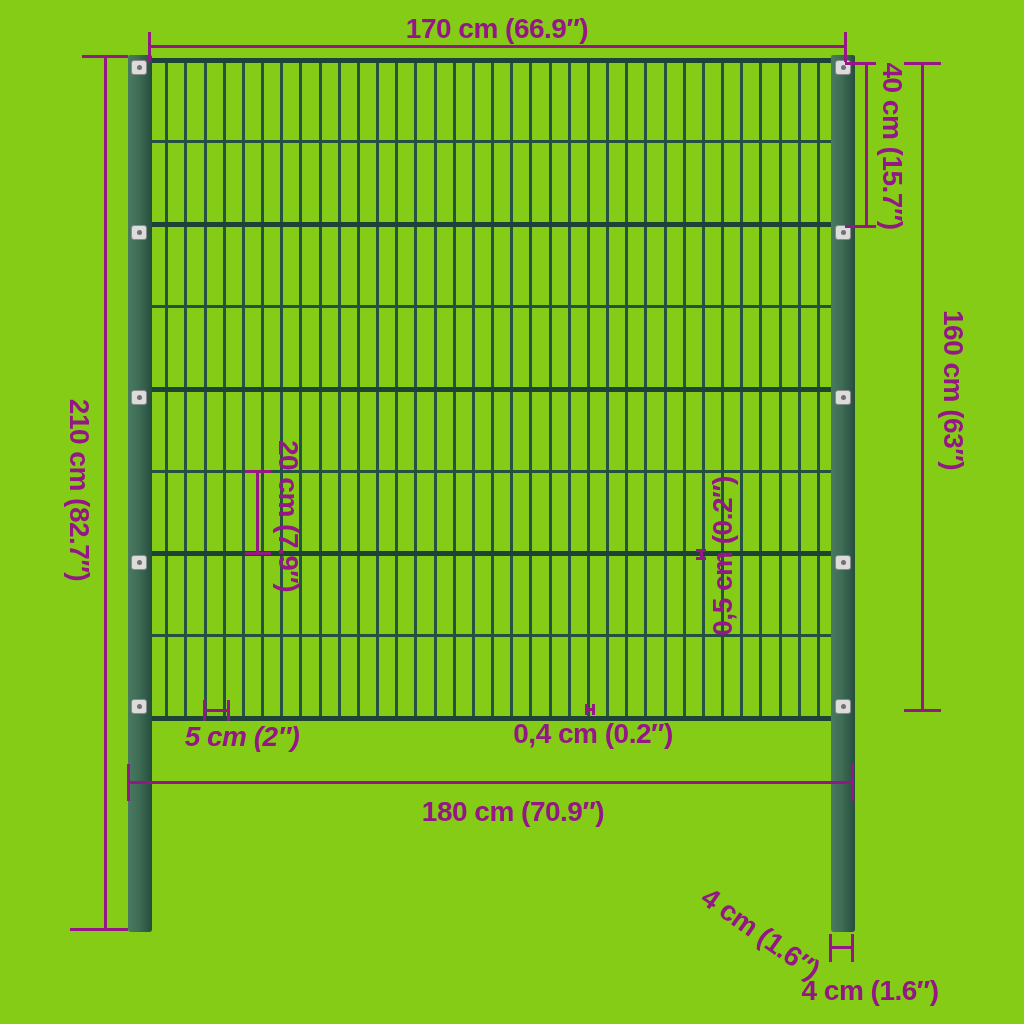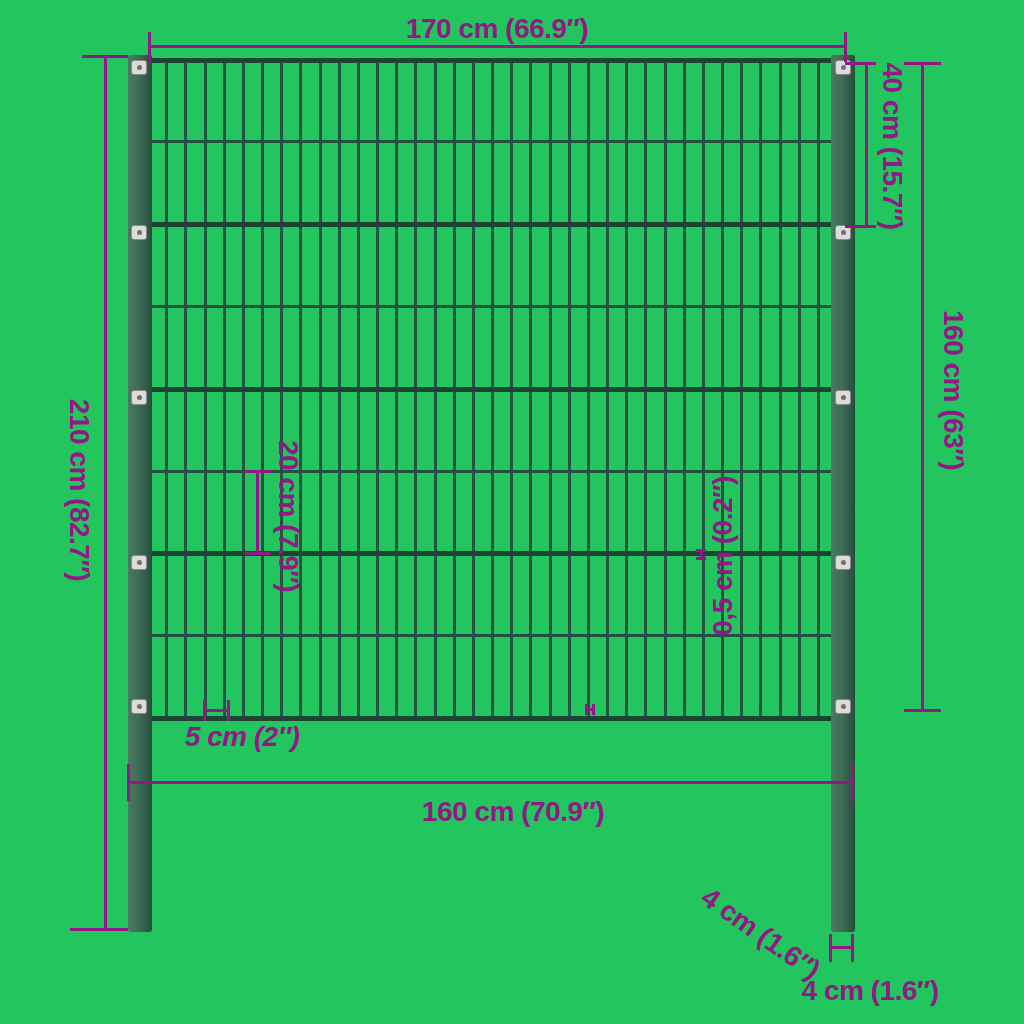--- a/index.html
+++ b/index.html
@@ -1,17 +1,17 @@
 <!DOCTYPE html>
 <html><head>
 <meta charset="utf-8">
 <style>
   html,body{margin:0;padding:0;background:#fff;}
   #stage{
-    position:relative;width:1024px;height:1024px;background:#22c55e;overflow:hidden;
+    position:relative;width:1024px;height:1024px;background:#84cc16;overflow:hidden;
     font-family:"Liberation Sans","DejaVu Sans",sans-serif;
   }
   
   .post{
     position:absolute;top:55px;width:24px;height:877px;
     background:linear-gradient(to right,#4a7a62 0%,#3e6c55 45%,#2c5644 85%,#254c3b 100%);
     border-radius:2px 2px 3px 3px;
   }
   .mesh{
     position:absolute;left:146px;top:58px;width:693px;height:663px;
@@ -96,25 +96,26 @@
   <div class="dlabel rotm90" style="left:723px;top:556px;">0,5 cm (0.2″)</div>
 
   <div class="bracket" style="left:203px;top:700px;width:27px;height:21px;
        background-image:linear-gradient(to right,#941687 0 3px,transparent 3px 24px,#941687 24px 27px),
                         linear-gradient(to bottom,transparent 0 9px,#941687 9px 12px,transparent 12px 21px);"></div>
   <div class="dlabel center" style="left:242px;top:737px;font-style:italic;">5 cm (2″)</div>
 
   <div class="bracket" style="left:585px;top:704px;width:10px;height:11px;
        background-image:linear-gradient(to right,#941687 0 3px,transparent 3px 7px,#941687 7px 10px),
                         linear-gradient(to bottom,transparent 0 4px,#941687 4px 7px,transparent 7px 11px);"></div>
+  <div class="dlabel center" style="left:593px;top:734px;">0,4 cm (0.2″)</div>
 
   <div class="dline" style="left:127px;top:781px;width:727px;height:3px;"></div>
   <div class="tick" style="left:127px;top:764px;width:3px;height:37px;"></div>
   <div class="tick" style="left:851px;top:764px;width:3px;height:37px;"></div>
-  <div class="dlabel center" style="left:513px;top:812px;">160 cm (70.9″)</div>
+  <div class="dlabel center" style="left:513px;top:812px;">180 cm (70.9″)</div>
 
   <div class="bracket" style="left:829px;top:934px;width:25px;height:28px;
        background-image:linear-gradient(to right,#941687 0 3px,transparent 3px 22px,#941687 22px 25px),
                         linear-gradient(to bottom,transparent 0 12px,#941687 12px 15px,transparent 15px 28px);"></div>
   <div class="dlabel rot35" style="left:760px;top:934px;">4 cm (1.6″)</div>
   <div class="dlabel center" style="left:870px;top:991px;">4 cm (1.6″)</div>
 
 </div>
 
 </body></html>

